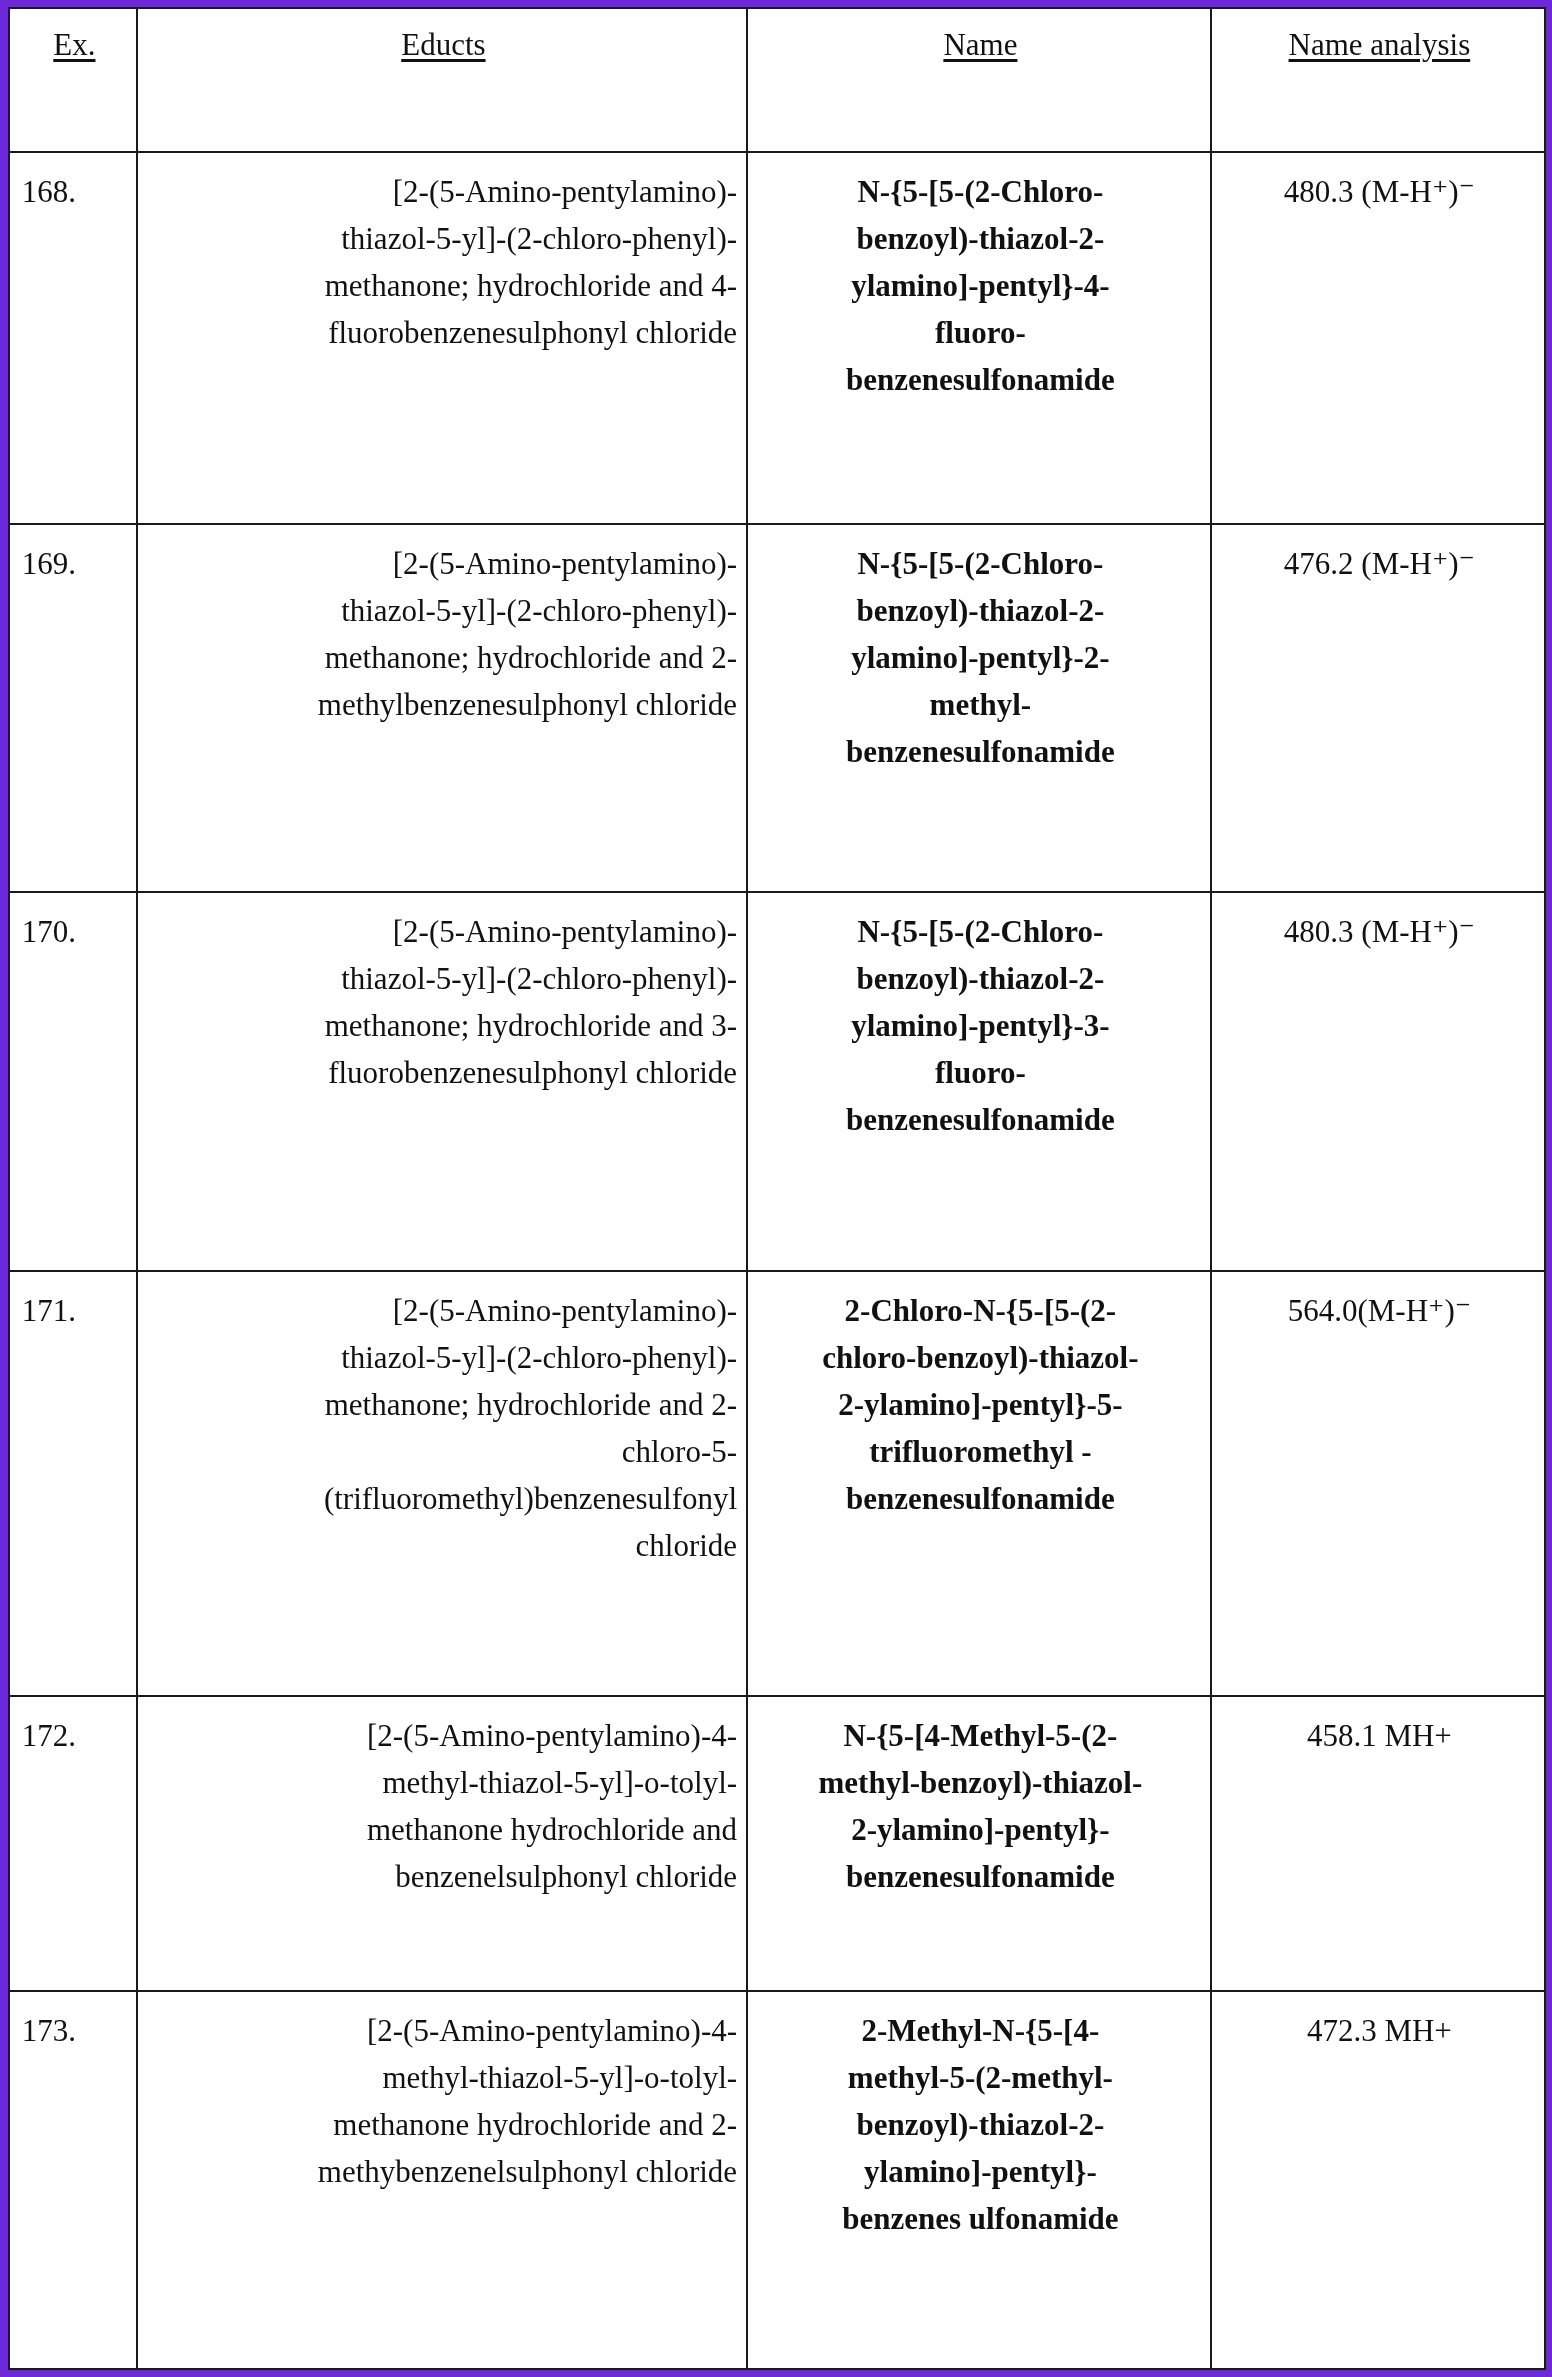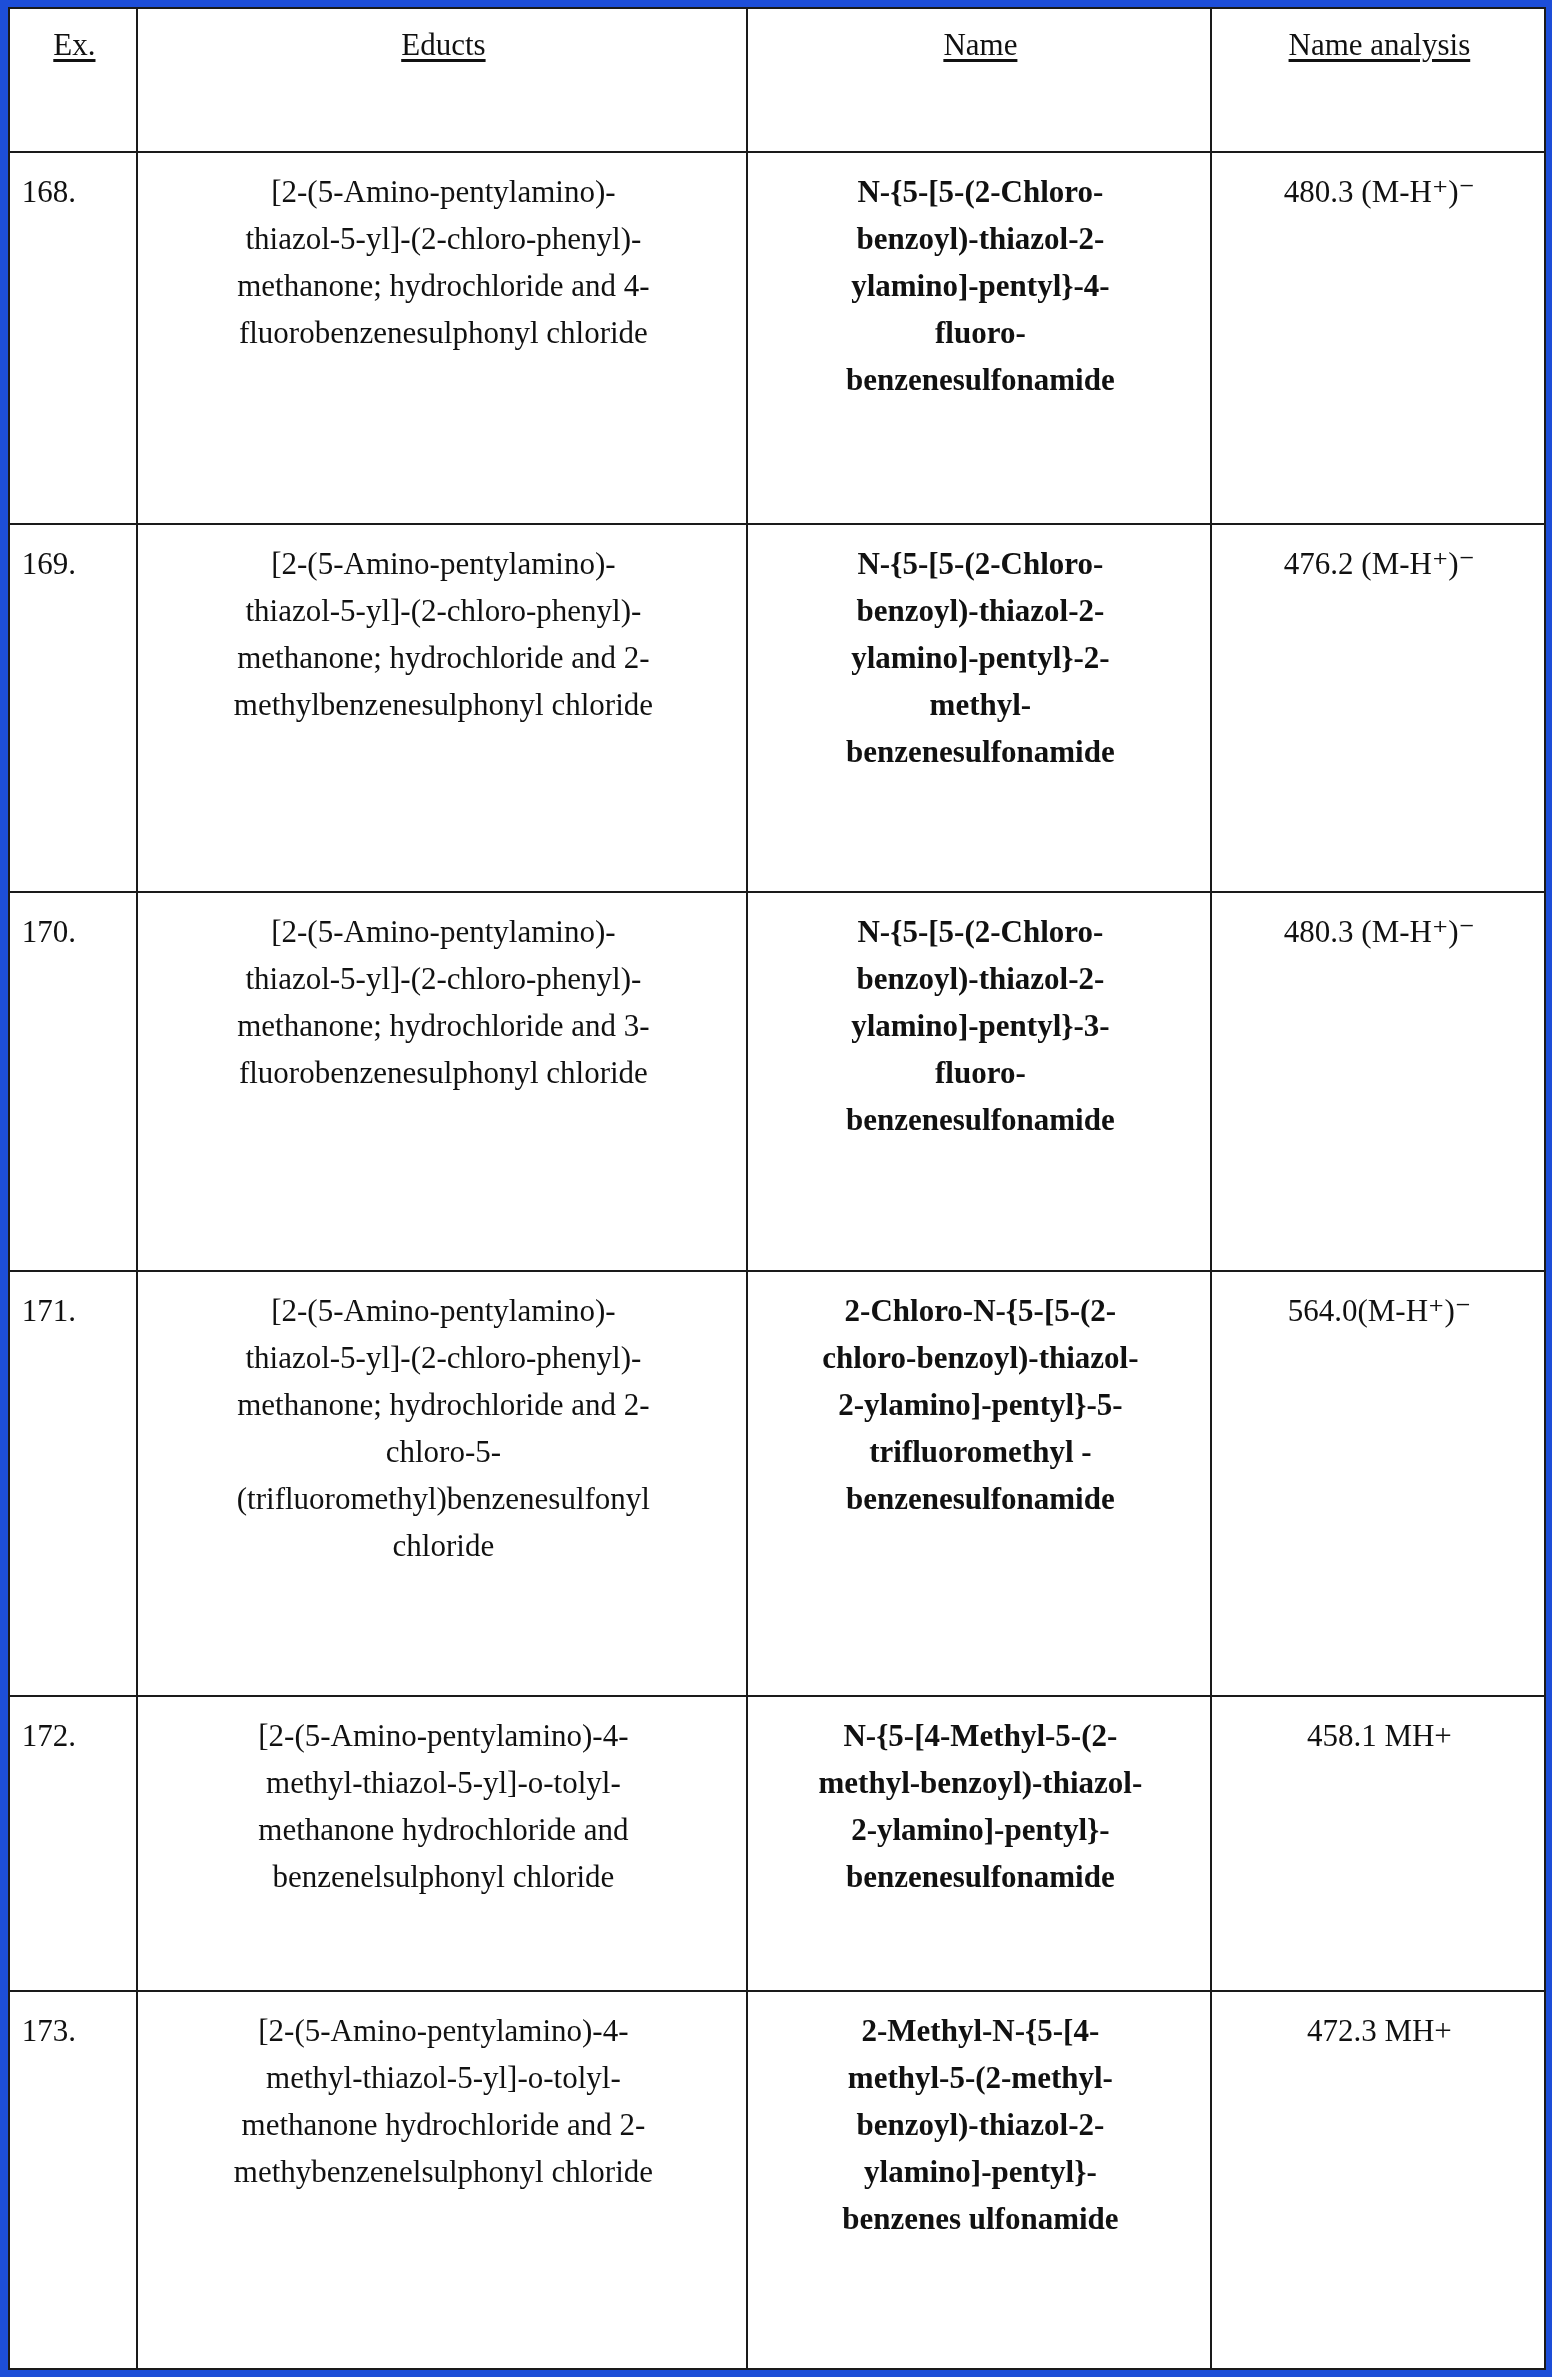--- a/index.html
+++ b/index.html
@@ -5,21 +5,21 @@
   html, body {
     margin: 0;
     padding: 0;
     background: #ffffff;
     font-family: "Liberation Serif", "DejaVu Serif", serif;
     color: #111111;
   }
   .page {
     width: 1552px;
     height: 2377px;
-    background: #1d4ed8;
+    background: #6d28d9;
     box-sizing: border-box;
     padding: 6.8px 7.7px;
   }
   table.patent-table {
     border-collapse: collapse;
     table-layout: fixed;
     width: 1536px;
     height: 2363px;
     background: #ffffff;
   }
@@ -48,21 +48,21 @@
     padding-top: 12px;
     height: 144px;
   }
   th.h-ex { text-align: center; }
 
   td.cell-ex {
     text-align: left;
     padding-left: 20.5px;
   }
   td.cell-educts {
-    text-align: center;
+    text-align: right;
     padding-left: 13.7px;
     padding-right: 5.1px;
   }
   td.cell-name {
     text-align: center;
     padding-left: 6.8px;
     padding-right: 5.1px;
     font-weight: bold;
   }
   td.cell-mass {

